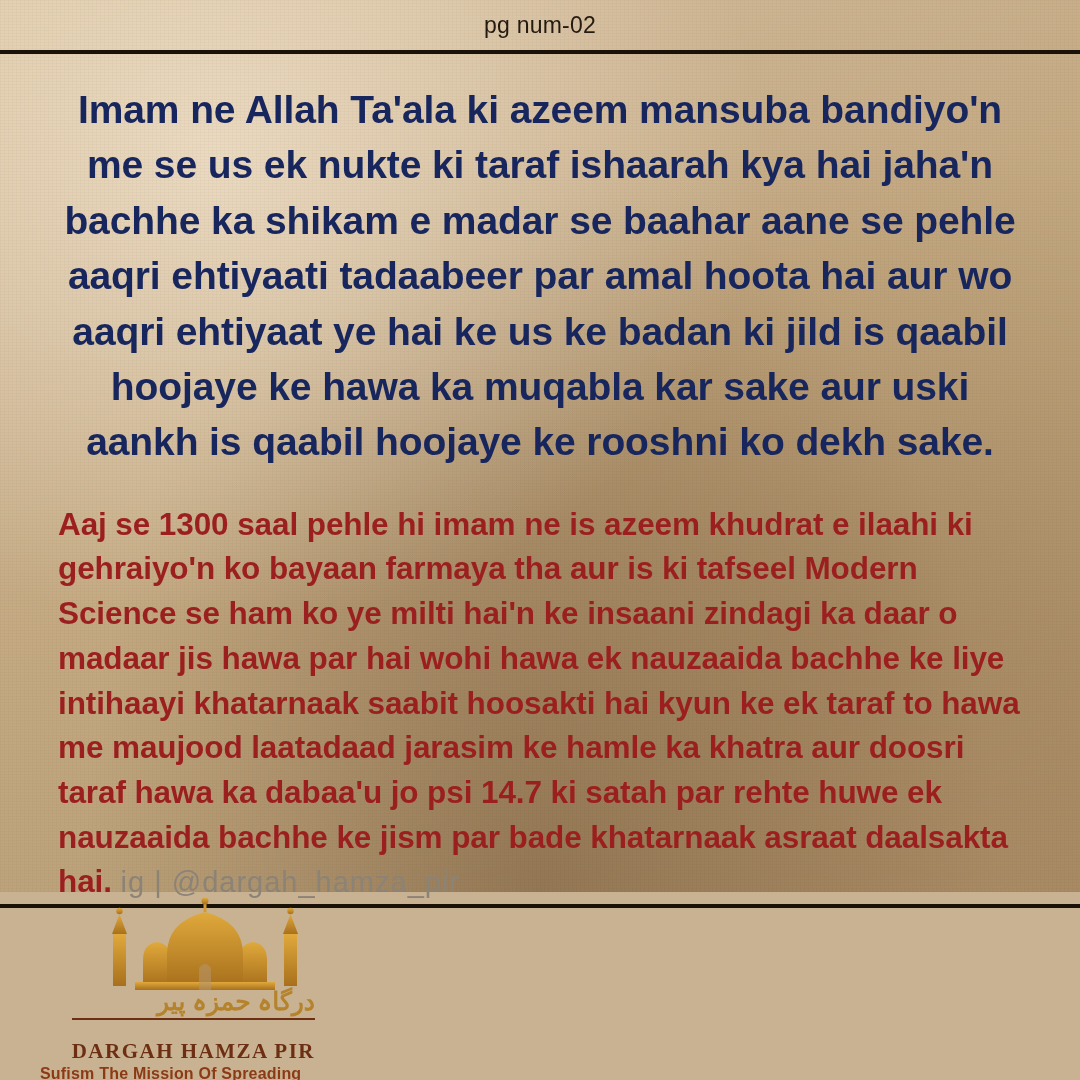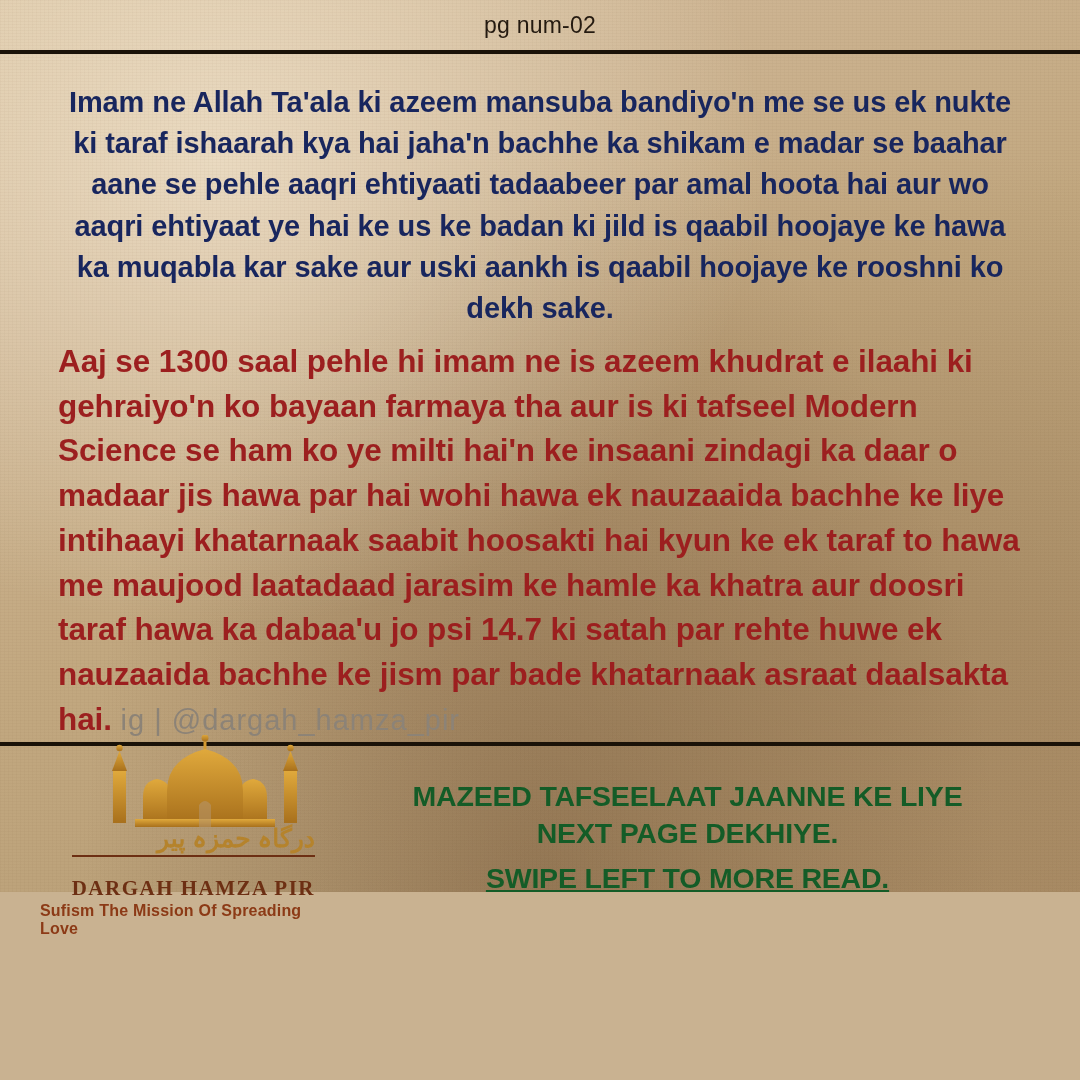--- a/index.html
+++ b/index.html
@@ -55,26 +55,26 @@
   }
 
   
   .content {
     position: relative;
     flex: 1 1 auto;
     padding: 28px 58px 0 58px;
     box-sizing: border-box;
   }
   .para-blue {
-    font-size: 29px;
+    font-size: 39px;
     line-height: 1.42;
     font-weight: bold;
     color: #18265e;
     text-align: center;
-    margin: 0 0 10px 0;
+    margin: 0 0 32px 0;
     letter-spacing: -0.1px;
   }
   .para-red {
     font-size: 31.5px;
     line-height: 1.42;
     font-weight: bold;
     color: #9c1f1f;
     text-align: left;
     margin: 0;
     letter-spacing: -0.1px;
@@ -200,20 +200,15 @@
 
         <rect x="40" y="84" width="140" height="8" fill="url(#g1)"></rect>
 
         <path d="M104 92 L104 70 Q110 62 116 70 L116 92 Z" fill="#b4966f" opacity="0.55"></path>
       </svg>
       <div class="brand-arabic">درگاہ حمزہ پیر</div>
       <div class="brand-name">DARGAH HAMZA PIR</div>
       <div class="brand-tag">Sufism The Mission Of Spreading Love</div>
     </div>
 
-    <div class="cta">
-      <div class="cta-line">MAZEED TAFSEELAAT JAANNE KE LIYE</div>
-      <div class="cta-line">NEXT PAGE DEKHIYE.</div>
-      <div class="cta-swipe">SWIPE LEFT TO MORE READ.</div>
-    </div>
 
   </div>
 </div>
 
 </body></html>

